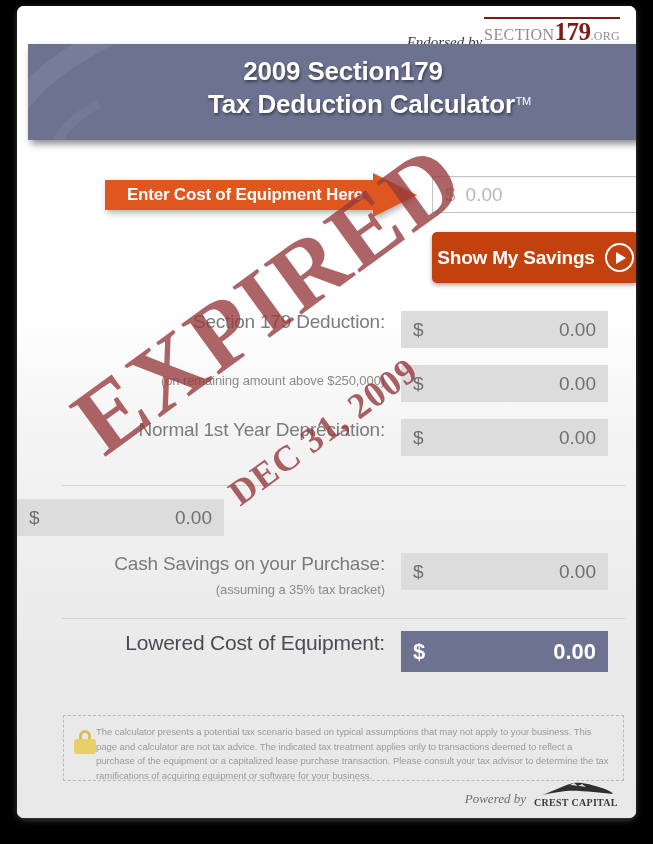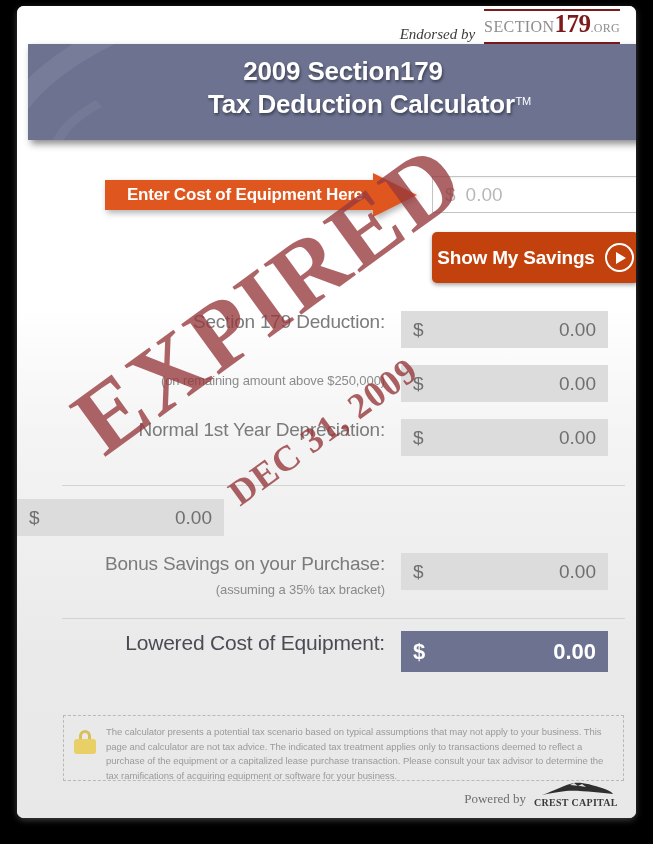--- a/index.html
+++ b/index.html
@@ -36,24 +36,24 @@
   .card-body-bg {
     position: absolute;
     left: 0; top: 0; right: 0; bottom: 0;
     background: linear-gradient(to bottom, #ffffff 0px, #ffffff 300px, #f4f4f4 430px, #eaeaea 640px, #e8e8e8 812px);
   }
 
   
   .endorse {
     position: absolute;
     right: 16px;
-    top: 12px;
+    top: 20px;
     display: flex;
     align-items: flex-end;
-    gap: 9px;
+    gap: 2px;
     height: 26px;
     margin-left: 8px;
   }
   .endorse-by {
     font-family: "Liberation Serif", serif;
     font-style: italic;
     font-size: 15px;
     color: #3b3b3b;
     line-height: 1;
     padding-bottom: 2px;
@@ -355,21 +355,20 @@
   .disclaimer {
     position: absolute;
     left: 46px;
     top: 709px;
     width: 561px;
     height: 66px;
     border: 1px dashed #b9b9b9;
     display: flex;
     align-items: flex-start;
     padding: 9px 11px 0 10px;
-    gap: 10px;
     background: transparent;
   }
   .lock {
     position: relative;
     width: 22px; height: 24px;
     flex: none;
     margin-top: 5px;
   }
   .lock .shackle {
     position: absolute;
@@ -397,20 +396,21 @@
   .powered {
     position: absolute;
     right: 18px;
     bottom: 10px;
     display: flex;
     align-items: flex-end;
     gap: 8px;
   }
   .powered-by {
     font-family: "Liberation Serif", serif;
+    font-style: italic;
     font-size: 13px;
     color: #6e6e6e;
     padding-bottom: 1px;
   }
   .crest {
     position: relative;
     width: 84px;
     height: 26px;
   }
   .crest .mark {
@@ -513,21 +513,21 @@
 
       <div class="row">
         <div class="valbox">
           <span>$</span>
           <span>0.00</span>
         </div>
       </div>
 
       <div class="row">
         <div class="rlabel">
-          <span>Bonus Savings on your Purchase:</span>
+          <span>Cash Savings on your Purchase:</span>
           <span class="rsub">(assuming a 35% tax bracket)</span>
         </div>
         <div class="valbox">
           <span>$</span>
           <span>0.00</span>
         </div>
       </div>
 
       <div style="position:relative;height:24px;">
         <div class="divider" style="top:11px;"></div>

